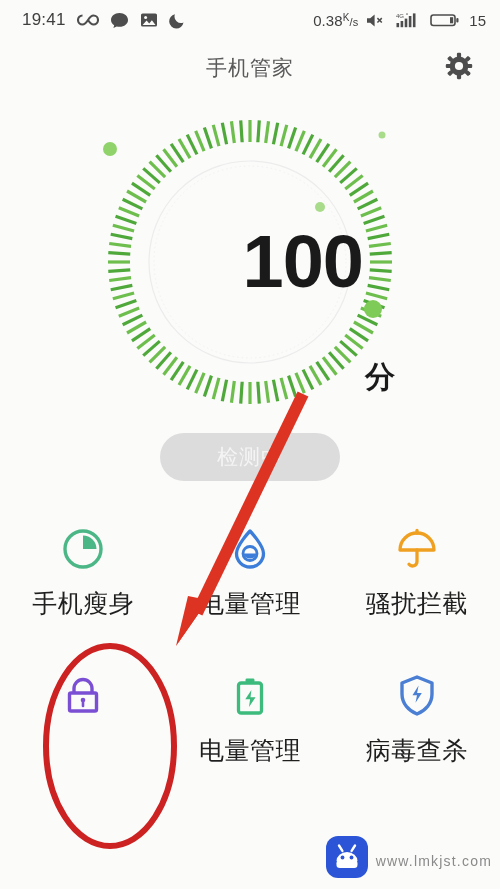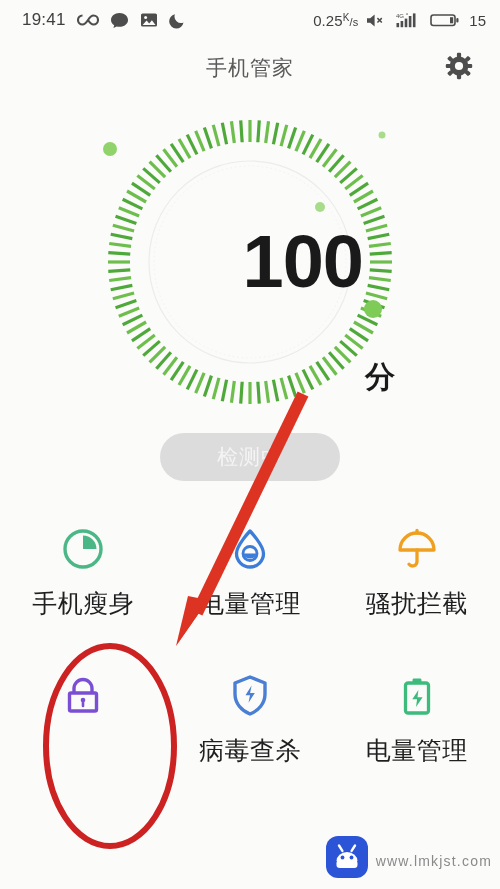--- a/index.html
+++ b/index.html
@@ -120,21 +120,21 @@
 
     <span class="sb-ico">
       <svg width="17" height="17" viewBox="0 0 17 17">
         <path d="M14.5 10.6A6.6 6.6 0 015.9 2.3 7.2 7.2 0 1014.5 10.6z" fill="#4d4d4d"></path>
       </svg>
     </span>
   </div>
 
   <div class="sb-right">
     <span class="sb-speed">
-      <span>0.25</span><span class="frac"><sup>K</sup>/<span>s</span></span>
+      <span>0.38</span><span class="frac"><sup>K</sup>/<span>s</span></span>
     </span>
 
     <span class="sb-ico">
       <svg width="22" height="15" viewBox="0 0 22 15">
         <path d="M1 5.2h3.2L8.6 1.6v11.8L4.2 9.8H1z" fill="#4d4d4d"></path>
         <path d="M11.4 5.1l4.4 4.4M15.8 5.1l-4.4 4.4" stroke="#4d4d4d" stroke-width="1.5"></path>
       </svg>
     </span>
 
     <span class="sb-ico">
@@ -348,36 +348,36 @@
         <rect x="9.5" y="20" width="27" height="18" rx="1.6" fill="none" stroke="#7b4fd4" stroke-width="3.4"></rect>
         <circle cx="23" cy="27" r="2.3" fill="#7b4fd4"></circle>
         <path d="M23 28.6v4.4" stroke="#7b4fd4" stroke-width="2.6" stroke-linecap="round"></path>
       </svg>
     </div>
   </div>
 
   <div class="cell">
     <div class="cell-icon">
       <svg width="46" height="46" viewBox="0 0 46 46">
-        <path d="M23 4L8 10v11c0 9.4 6.4 16.6 15 20 8.6-3.4 15-10.6 15-20V10z" fill="none" stroke="#4a7fd4" stroke-width="3.4" stroke-linejoin="round"></path>
-        <path d="M24.6 12.5l-6.1 9.7h4.5l-1.5 7.6 6.3-9.8h-4.7z" fill="#4a7fd4"></path>
-      </svg>
-    </div>
-    <div class="cell-label">病毒查杀</div>
-  </div>
-
-  <div class="cell">
-    <div class="cell-icon">
-      <svg width="46" height="46" viewBox="0 0 46 46">
         <rect x="11.5" y="10" width="23" height="30" rx="2.6" fill="none" stroke="#3dbb7d" stroke-width="3.3"></rect>
         <rect x="18.5" y="5.5" width="9" height="4" rx="1.4" fill="#3dbb7d"></rect>
         <path d="M24.4 17l-6.1 9.2h4.8L22 34l6.6-9.8h-5.1z" fill="#3dbb7d"></path>
       </svg>
     </div>
     <div class="cell-label">电量管理</div>
+  </div>
+
+  <div class="cell">
+    <div class="cell-icon">
+      <svg width="46" height="46" viewBox="0 0 46 46">
+        <path d="M23 4L8 10v11c0 9.4 6.4 16.6 15 20 8.6-3.4 15-10.6 15-20V10z" fill="none" stroke="#4a7fd4" stroke-width="3.4" stroke-linejoin="round"></path>
+        <path d="M24.6 12.5l-6.1 9.7h4.5l-1.5 7.6 6.3-9.8h-4.7z" fill="#4a7fd4"></path>
+      </svg>
+    </div>
+    <div class="cell-label">病毒查杀</div>
   </div>
 </div>
 
 <svg class="annot" viewBox="0 0 500 889">
   <g>
     <path d="M303 394 L197 613" stroke="#dd3322" stroke-width="12" stroke-linecap="butt"></path>
     <path d="M176 646 L208 600 L188 596 Z" fill="#dd3322"></path>
     <path d="M176 646 L196 612 L208 600 Z" fill="#dd3322"></path>
   </g>
   <ellipse cx="110" cy="746" rx="64" ry="100" fill="none" stroke="#cc2222" stroke-width="6"></ellipse>

